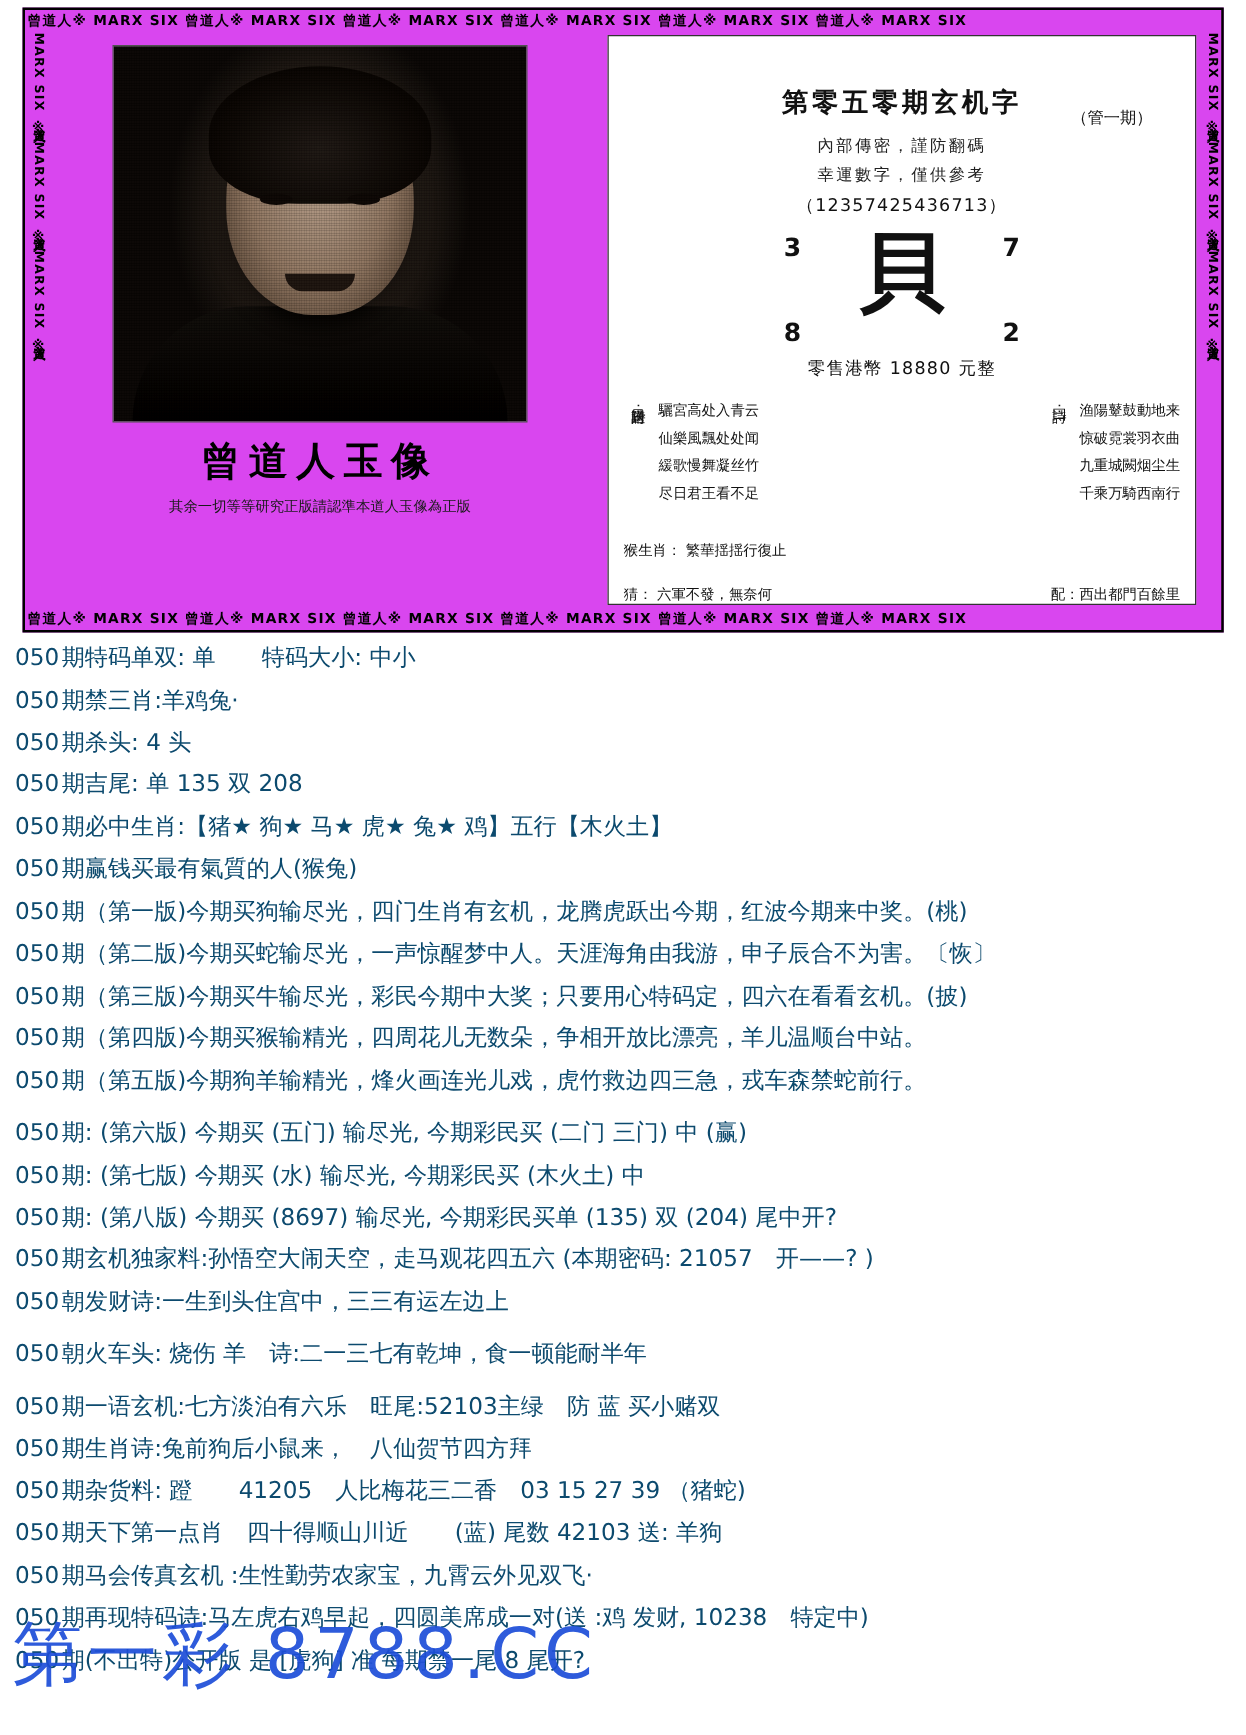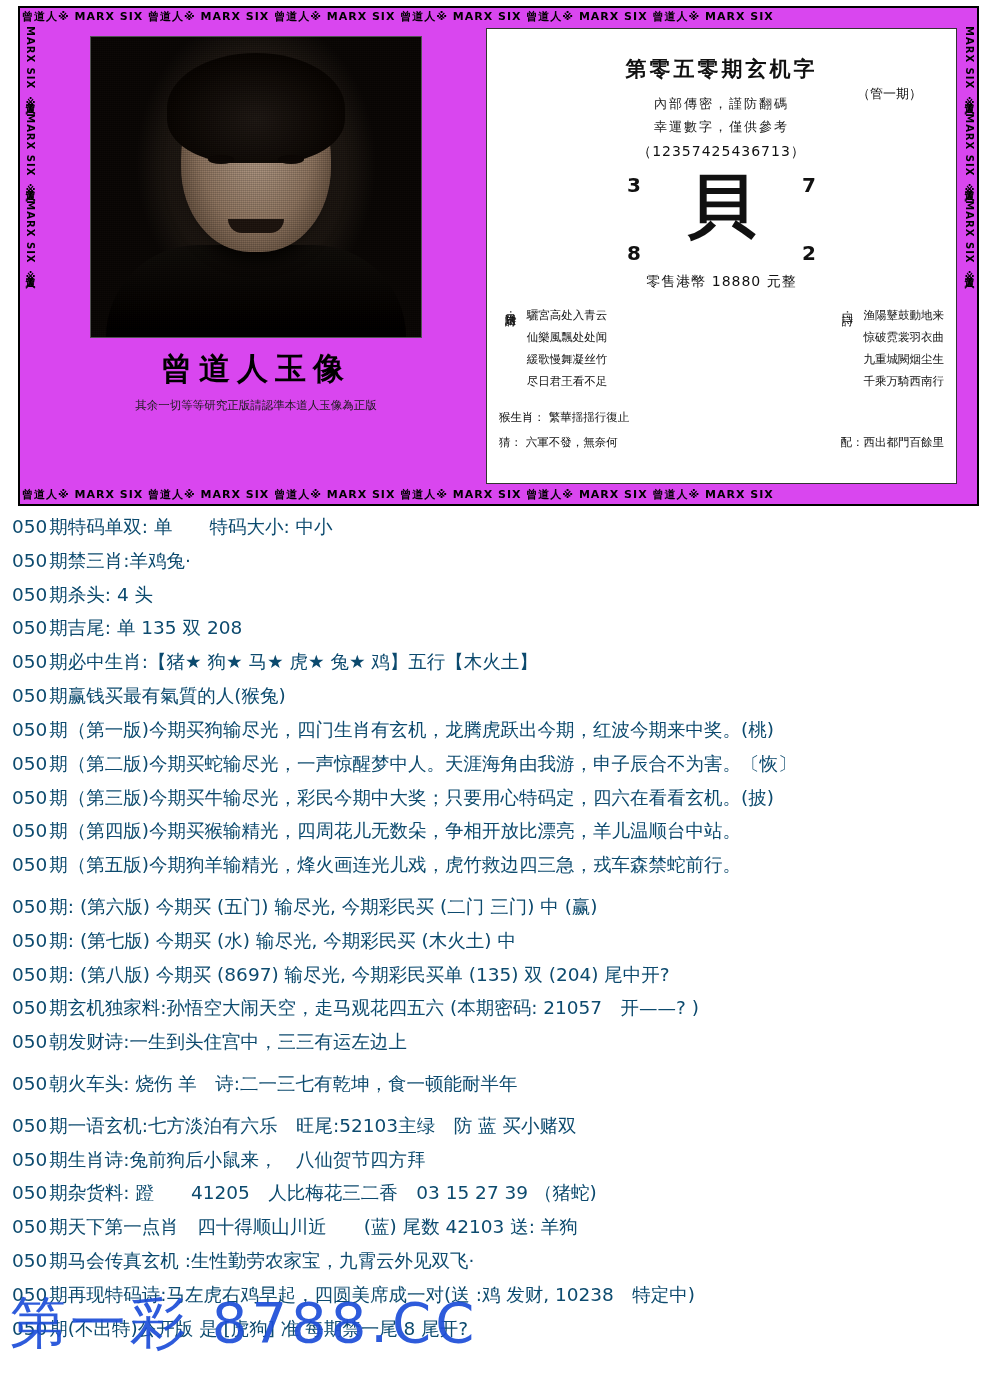--- a/index.html
+++ b/index.html
@@ -150,21 +150,21 @@
     position: relative;
     padding: 14px 12px 8px 12px;
     box-sizing: border-box;
     background: #fff;
   }
   .bulletin-title {
     text-align: center;
     font-size: 21px;
     font-weight: bold;
     letter-spacing: 3px;
-    margin-top: 12px;
+    margin-top: 25px;
   }
   .bulletin-sub {
     text-align: center;
     font-size: 13px;
     letter-spacing: 2px;
     margin-top: 12px;
     color: #222;
   }
   .bulletin-sub2 {
     text-align: center;
@@ -229,21 +229,21 @@
     font-size: 11.5px;
   }
   .poem-lines div { white-space: nowrap; }
   .bulletin-foot {
     margin-top: 8px;
     font-size: 11.5px;
     display: flex;
     justify-content: space-between;
     align-items: flex-end;
   }
-  .bulletin-foot .left div { margin-top: 10px; }
+  .bulletin-foot .left div { margin-top: 20px; }
 
   
   .body-text {
     margin: 5px 8px 0 12px;
     font-size: 18.5px;
     line-height: 1.72;
     color: #0c4a6e;
   }
   .line {
     white-space: nowrap;

